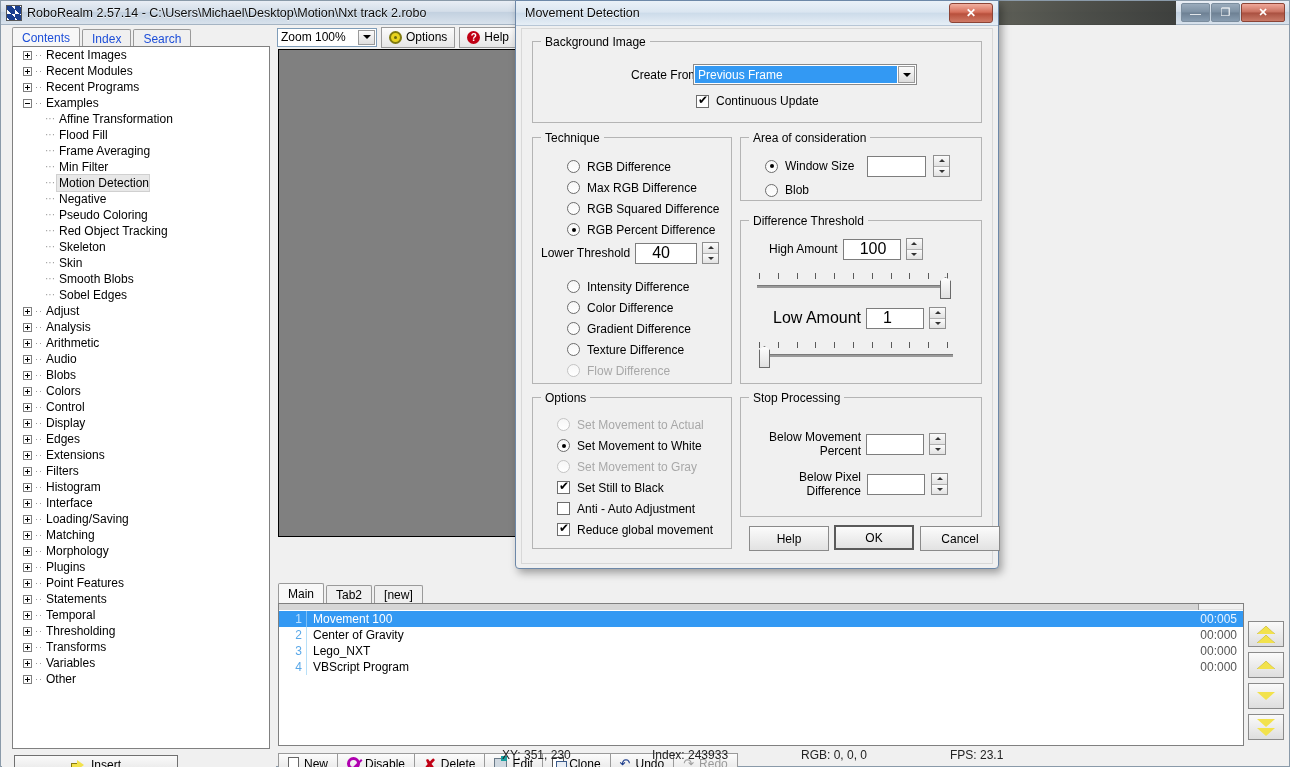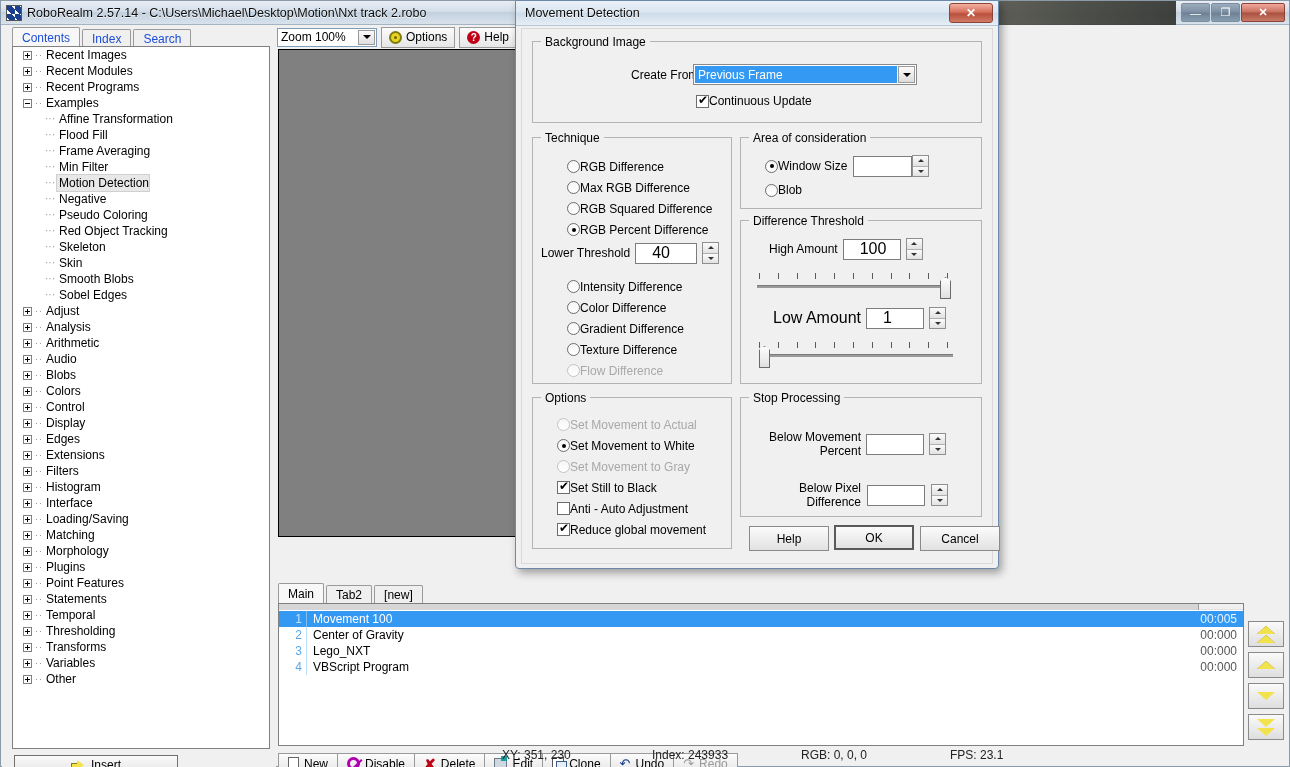--- a/index.html
+++ b/index.html
@@ -319,21 +319,21 @@
   }
   .radio.dim { border-color: #c4c4c4; }
   .chk {
     width: 13px; height: 13px; border: 1px solid #6d6d6d; background: #fff;
     display: inline-block; position: relative; flex: none;
   }
   .chk.checked::after {
     content: "✔"; position: absolute; left: 1px; top: -3px;
     font-size: 12px; color: #000; line-height: 14px;
   }
-  .rowline { display: flex; align-items: center; font-size: 12px; }
+  .rowline { display: flex; align-items: center; gap: 7px; font-size: 12px; }
   .rowline.dim { color: #a8a8a8; }
   .txtbox {
     background: #fff; border: 1px solid #7d7d7d;
     height: 21px; font-size: 16px; display: flex; align-items: center;
     padding-left: 16px; color: #000;
   }
   .spin {
     width: 17px; height: 22px; display: flex; flex-direction: column;
     border: 1px solid #8f8f8f; flex: none;
   }
@@ -797,21 +797,21 @@
               <span class="radio"></span>
               <span>Texture Difference</span>
             </div>
             <div class="rowline dim" style="height: 21px;">
               <span class="radio dim"></span>
               <span>Flow Difference</span>
             </div>
           </div>
       </div>
 
-      <div class="grp" style="left:218px; top:108px; width:242px; height:72px;">
+      <div class="grp" style="left:218px; top:108px; width:242px; height:64px;">
         <span class="grp-title">Area of consideration</span>
         <div class="rowline" style="position:absolute;left:24px;top:17px;">
           <span class="radio checked"></span>
           <span>Window Size</span>
           <div class="txtbox" style="width:59px;margin-left:6px;">
             <span></span>
           </div>
           <div class="spin">
             <span class="sp">
                 <span class="sp-up"></span>
@@ -941,21 +941,21 @@
           <div class="spin">
             <span class="sp">
                 <span class="sp-up"></span>
               </span>
             <span class="sp">
                 <span class="sp-dn"></span>
               </span>
           </div>
         </div>
 
-        <div style="position:absolute;left:10px;top:83px;display:flex;align-items:center;gap:6px;justify-content:space-between;">
+        <div style="position:absolute;left:10px;top:72px;display:flex;align-items:center;gap:6px;justify-content:space-between;">
           <div style="text-align:right;line-height:14px;font-size:12px;width:110px;">
             <div><span id="bp1">Below Pixel</span></div>
             <div><span id="bp2">Difference</span></div>
           </div>
           <div class="txtbox" style="width:58px;">
             <span></span>
           </div>
           <div class="spin">
             <span class="sp">
                 <span class="sp-up"></span>

